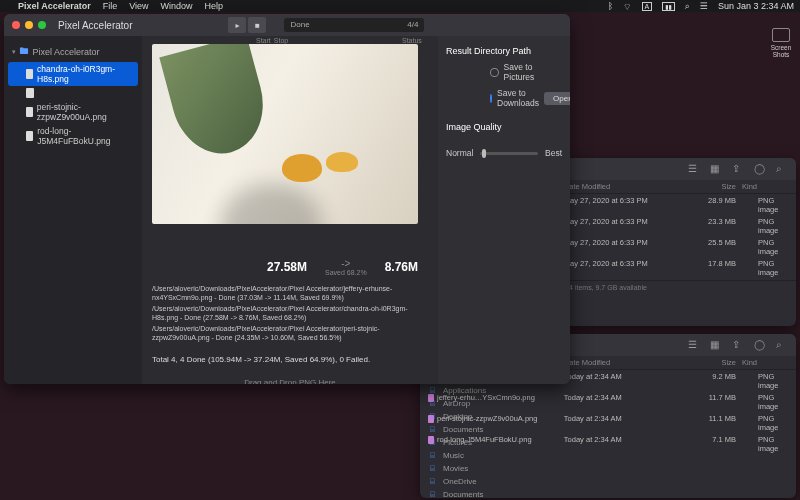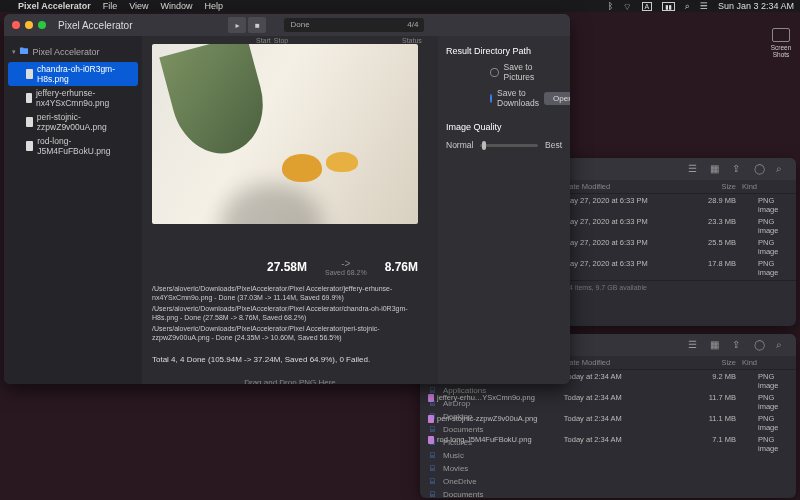--- a/index.html
+++ b/index.html
@@ -42,21 +42,21 @@
 .log p { margin-bottom: 1px; }
 .sum { margin-top: 12px; font-size: 8px; color: #ddd; }
 .dzone { text-align: center; font-size: 8px; color: #888; margin-top: 14px; }
 
 .panel { width: 132px; background: #2f2f34; padding: 10px 8px; font-size: 8.5px; color: #ccc; }
 .panel h4 { font-size: 9px; color: #fff; margin-bottom: 6px; font-weight: 500; }
 .radio-row { display: flex; align-items: center; gap: 5px; margin-bottom: 6px; padding-left: 44px; }
 .radio { width: 9px; height: 9px; border-radius: 50%; border: 1px solid #888; display: inline-block; }
 .radio.on { border-color: #3b82f6; background: radial-gradient(circle,#3b82f6 40%,transparent 45%); }
 .openbtn { margin-left: auto; background: #5a5a62; border: none; color: #ddd; font-size: 8px; padding: 2px 9px; border-radius: 3px; }
-.slider-row { display:flex; align-items:center; gap:7px; margin-top:8px; }
+.slider-row { display:flex; align-items:center; gap:7px; margin-top:16px; }
 .slider { flex:1; height:3px; background:#555; border-radius:2px; position:relative; }
 .slider:before { content:""; position:absolute; left:2px; top:-3px; width:4px; height:9px; background:#bbb; border-radius:2px; }
 
 
 .screenshot-widget { position: absolute; right: 6px; top: 28px; width: 26px; text-align:center; color:#ccc; font-size:6.5px;}
 .screenshot-widget .ic{width:18px;height:14px;border:1px solid #888;border-radius:2px;margin:0 auto 2px;}
 
 
 .finder { position: absolute; background: #2c2c32; border-radius: 6px; box-shadow: 0 4px 16px rgba(0,0,0,.5); font-size: 8px; color: #bbb; overflow:hidden;}
 .finder.f1 { left: 420px; top: 158px; width: 376px; height: 168px; }
@@ -257,21 +257,20 @@
         <span class="folder-ic">🖿</span>
         <span>Pixel Accelerator</span>
       </div>
       <div id="tree">
           <div class="tree-item sel">
             <span class="file-ic"></span>
             <span>chandra-oh-i0R3gm-H8s.png</span>
           </div>
           <div class="tree-item">
             <span class="file-ic"></span>
-            <span>jeffery-erhunse-nx4YSxCmn9o.png</span>
           </div>
           <div class="tree-item">
             <span class="file-ic"></span>
             <span>peri-stojnic-zzpwZ9v00uA.png</span>
           </div>
           <div class="tree-item">
             <span class="file-ic"></span>
             <span>rod-long-J5M4FuFBokU.png</span>
           </div>
         </div>

